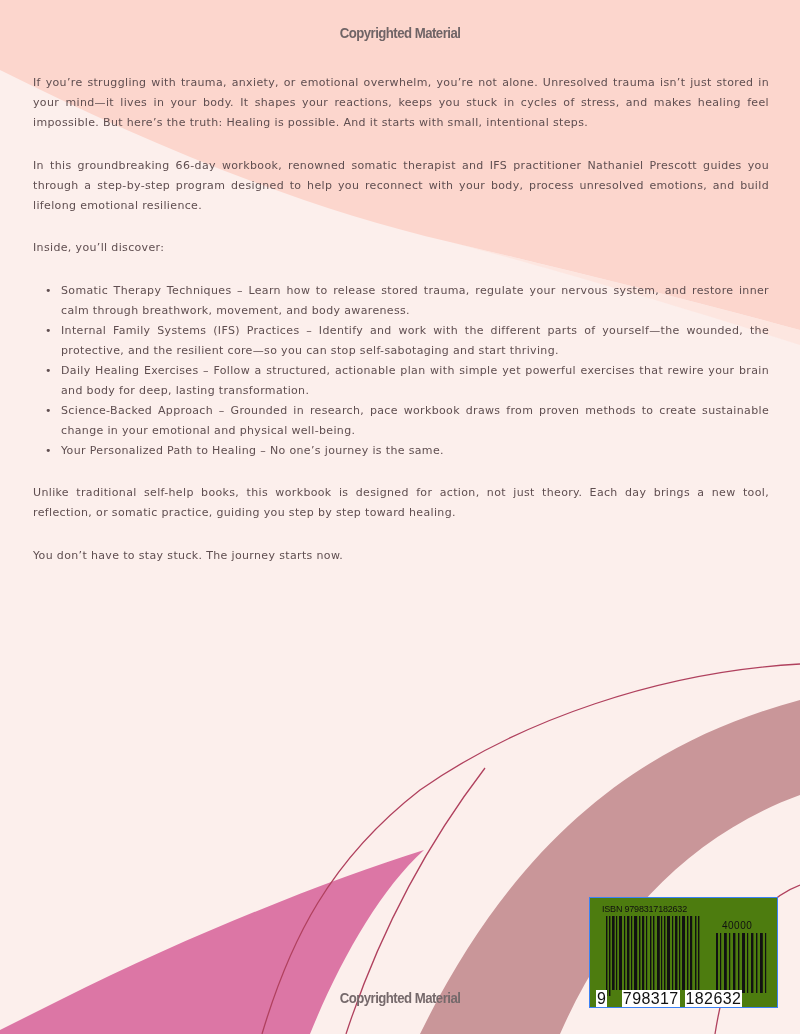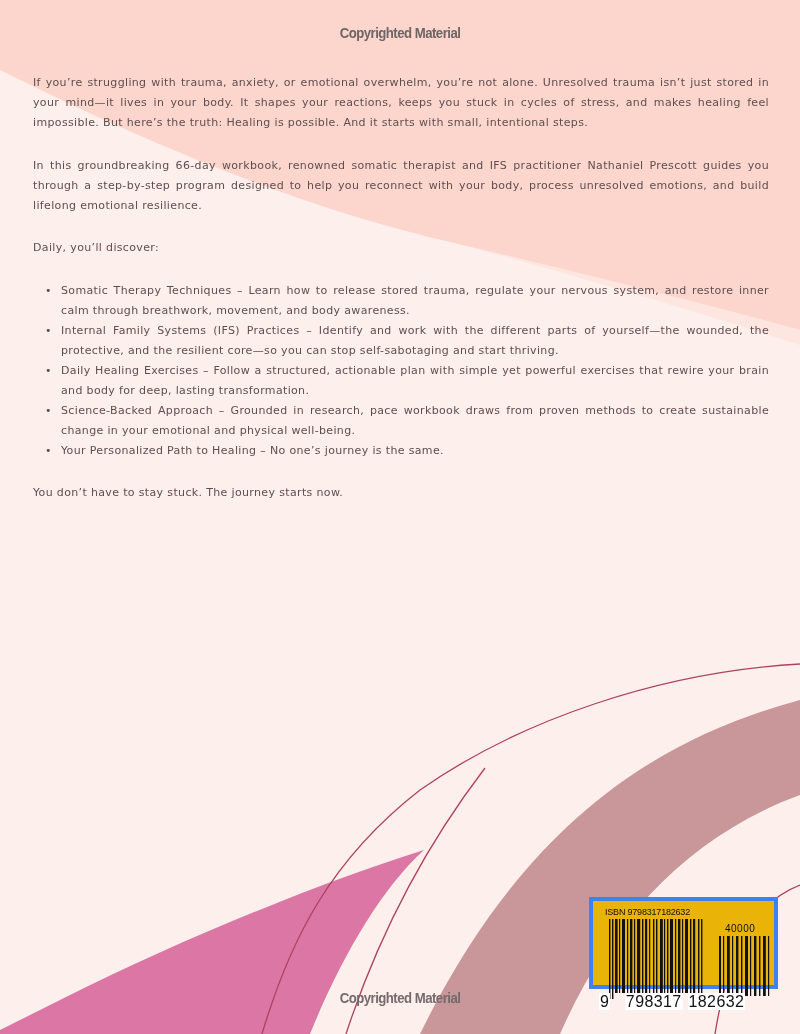--- a/index.html
+++ b/index.html
@@ -52,23 +52,23 @@
     .content li .bullet {
       position: absolute;
       left: 12px;
       top: 0;
     }
     .barcode-box {
       position: absolute;
       left: 589px;
       top: 897px;
       width: 189px;
-      height: 92px;
-      background: #eab308;
-      border: 4px solid #3b82f6;
+      height: 111px;
+      background: #4d7c0f;
+      border: 1px solid #3b82f6;
       z-index: 3;
       font-family: "Liberation Sans", sans-serif;
       color: #111;
     }
     .isbn-label {
       position: absolute;
       left: 12px;
       top: 6px;
       font-size: 9px;
       letter-spacing: -0.2px;
@@ -110,21 +110,21 @@
   <path d="M485,768 C430,840 380,930 346,1034" fill="none" stroke="#b0415e" stroke-width="1.3"></path>
 
   <path d="M800,885 C760,900 730,940 715,1034" fill="none" stroke="#b0415e" stroke-width="1.3"></path>
 </svg>
 
 <div class="watermark wm-top">Copyrighted Material</div>
 
 <div class="content">
   <p>If you’re struggling with trauma, anxiety, or emotional overwhelm, you’re not alone. Unresolved trauma isn’t just stored in your mind—it lives in your body. It shapes your reactions, keeps you stuck in cycles of stress, and makes healing feel impossible. But here’s the truth: Healing is possible. And it starts with small, intentional steps.</p>
   <p>In this groundbreaking 66-day workbook, renowned somatic therapist and IFS practitioner Nathaniel Prescott guides you through a step-by-step program designed to help you reconnect with your body, process unresolved emotions, and build lifelong emotional resilience.</p>
-  <p>Daily, you’ll discover:</p>
+  <p>Inside, you’ll discover:</p>
   <ul>
     <li>
       <span class="bullet">•</span>
       <span>Somatic Therapy Techniques – Learn how to release stored trauma, regulate your nervous system, and restore inner calm through breathwork, movement, and body awareness.</span>
     </li>
     <li>
       <span class="bullet">•</span>
       <span>Internal Family Systems (IFS) Practices – Identify and work with the different parts of yourself—the wounded, the protective, and the resilient core—so you can stop self-sabotaging and start thriving.</span>
     </li>
     <li>
@@ -133,20 +133,21 @@
     </li>
     <li>
       <span class="bullet">•</span>
       <span>Science-Backed Approach – Grounded in research, pace workbook draws from proven methods to create sustainable change in your emotional and physical well-being.</span>
     </li>
     <li>
       <span class="bullet">•</span>
       <span>Your Personalized Path to Healing – No one’s journey is the same.</span>
     </li>
   </ul>
+  <p>Unlike traditional self-help books, this workbook is designed for action, not just theory. Each day brings a new tool, reflection, or somatic practice, guiding you step by step toward healing.</p>
   <p class="last">You don’t have to stay stuck. The journey starts now.</p>
 </div>
 
 <div class="watermark wm-bottom">Copyrighted Material</div>
 
 <div class="barcode-box">
   <div class="isbn-label">ISBN 9798317182632</div>
   <svg class="main-bars" viewBox="0 0 100 80" preserveAspectRatio="none">
     <g fill="#111">
       <rect x="2" y="0" width="1.4" height="80"></rect>

